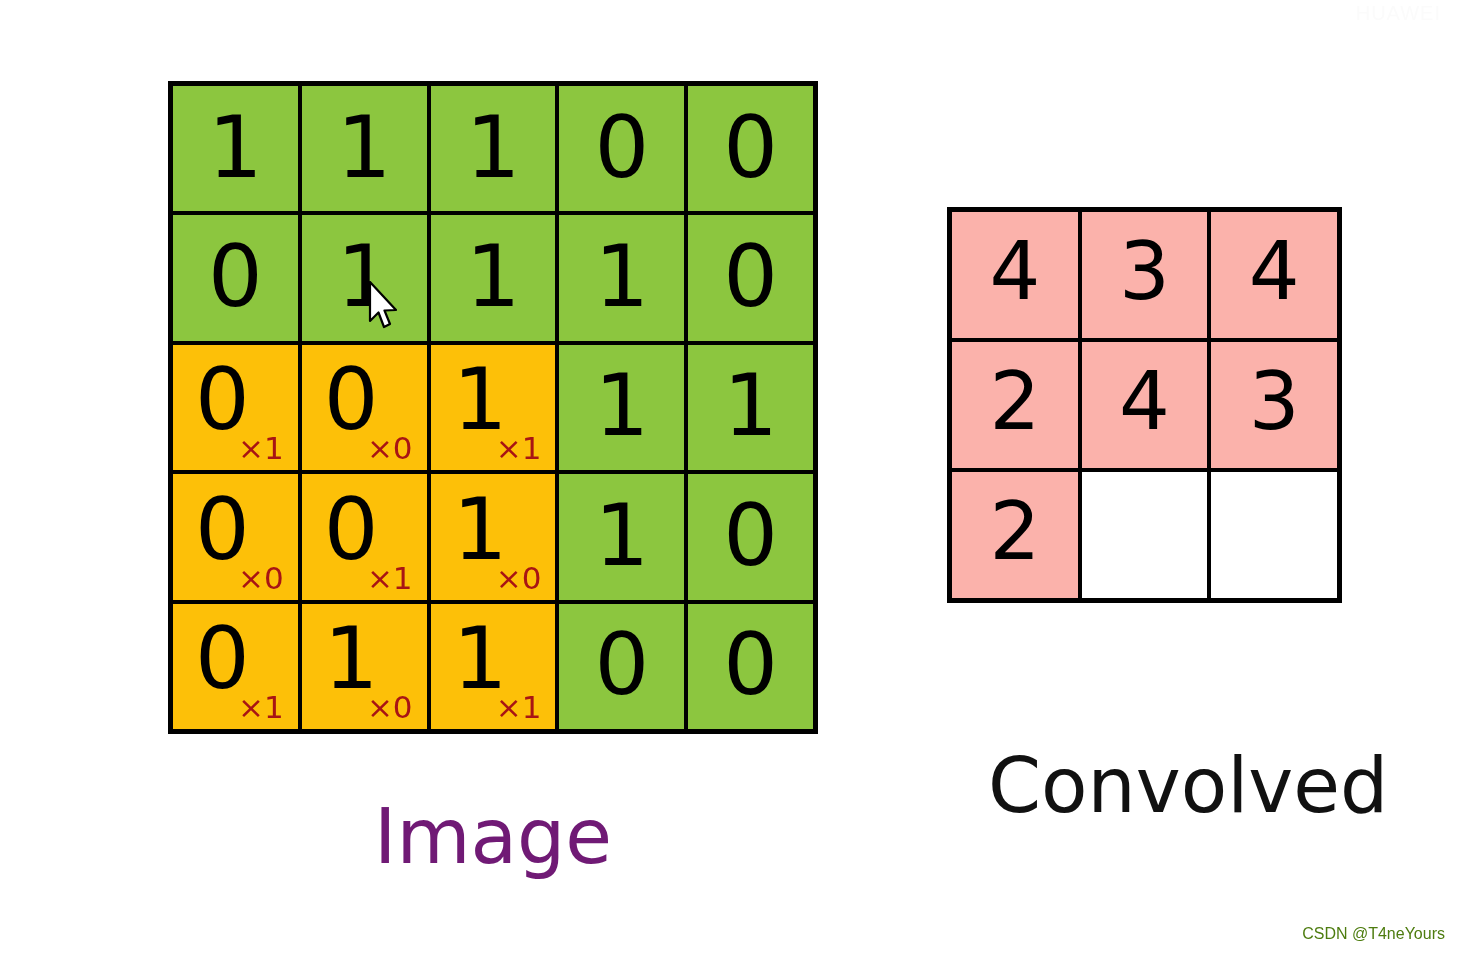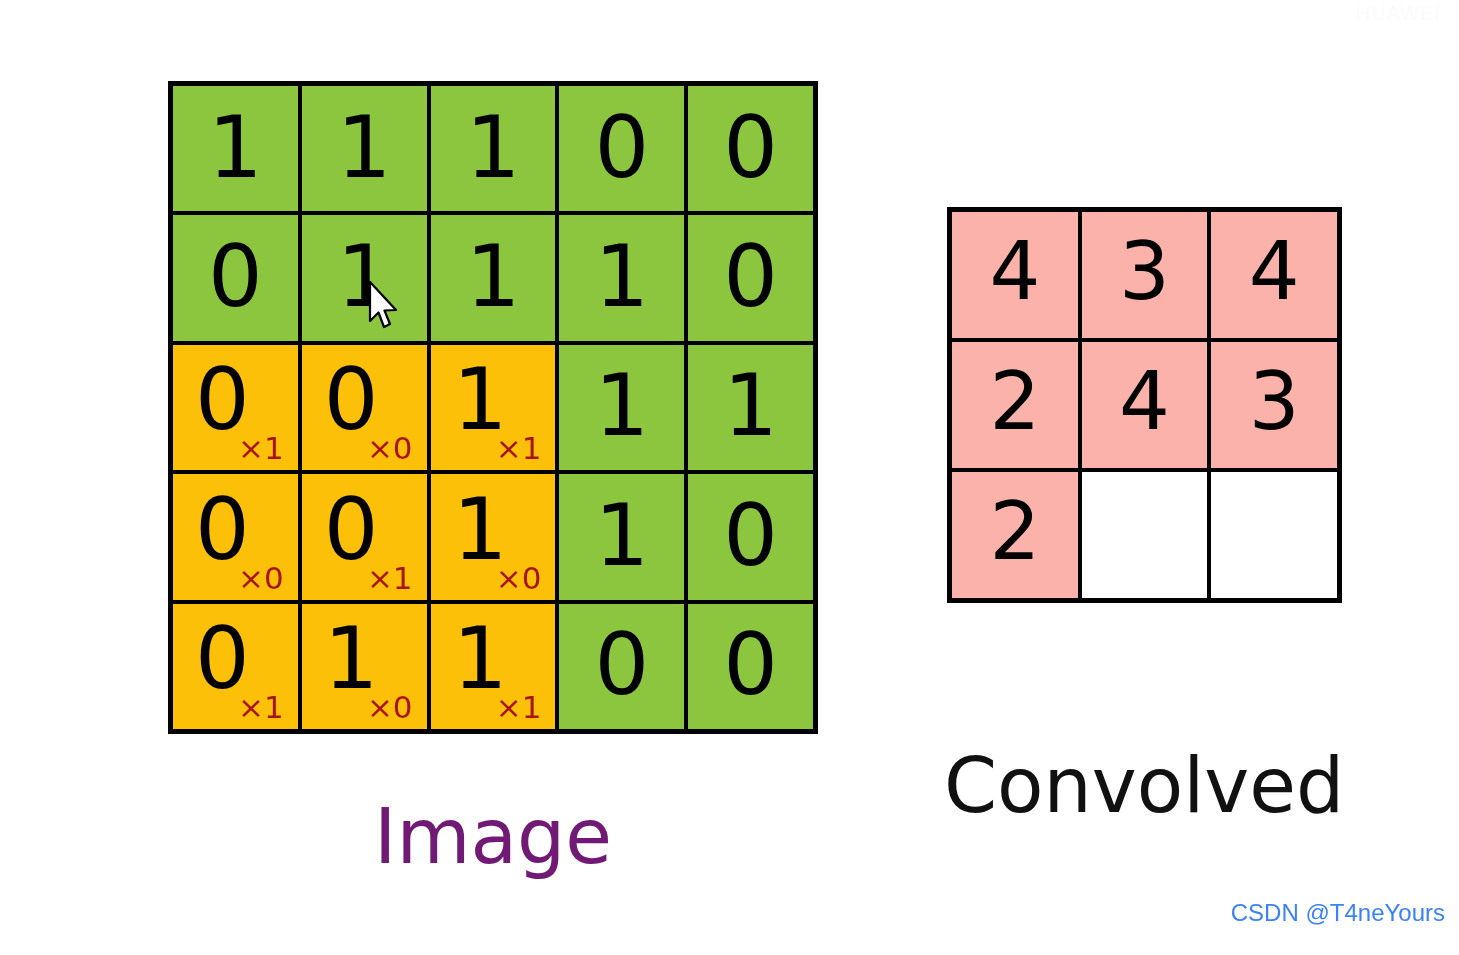--- a/index.html
+++ b/index.html
@@ -118,30 +118,30 @@
     position: absolute;
     left: 944px;
     top: 742px;
     width: 470px;
     text-align: left;
     font-family: "DejaVu Sans", sans-serif;
     font-size: 76px;
     line-height: 1.17;
     color: #111111;
   }
-  #feature-caption span { display: block; }
+  #feature-caption span { display: block; margin-left: 44px; }
 
   
   #csdn-watermark {
     position: absolute;
     right: 14px;
-    bottom: 28px;
+    bottom: 12px;
     font-family: "Liberation Sans", sans-serif;
-    font-size: 24px;
-    color: #3b82f6;
+    font-size: 16px;
+    color: #4d7c0f;
     user-select: none;
     white-space: nowrap;
   }
 
   
   #mouse-cursor {
     position: absolute;
     left: 368px;
     top: 281px;
     width: 34px;

